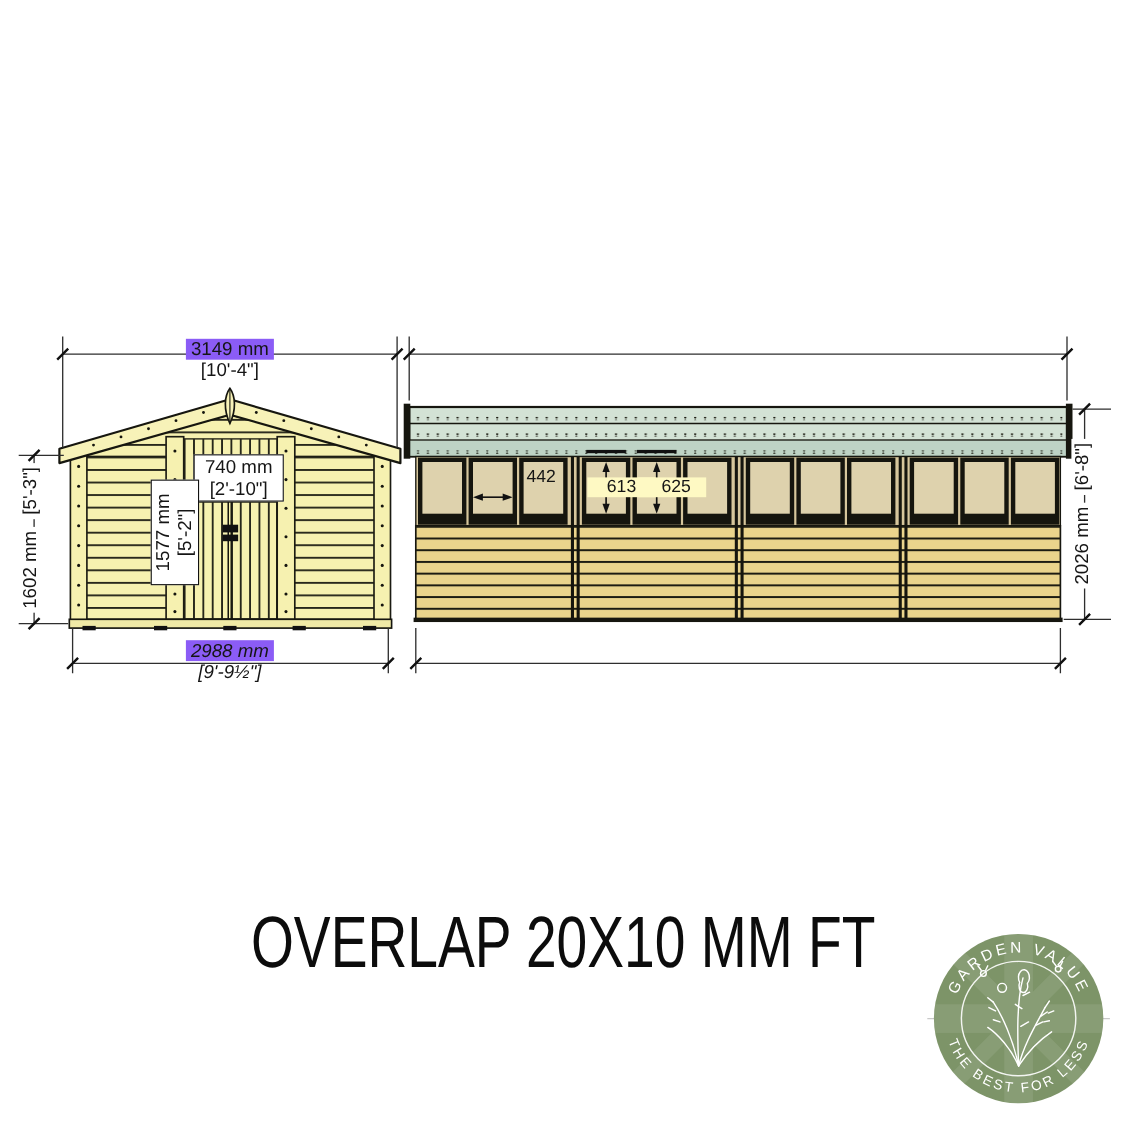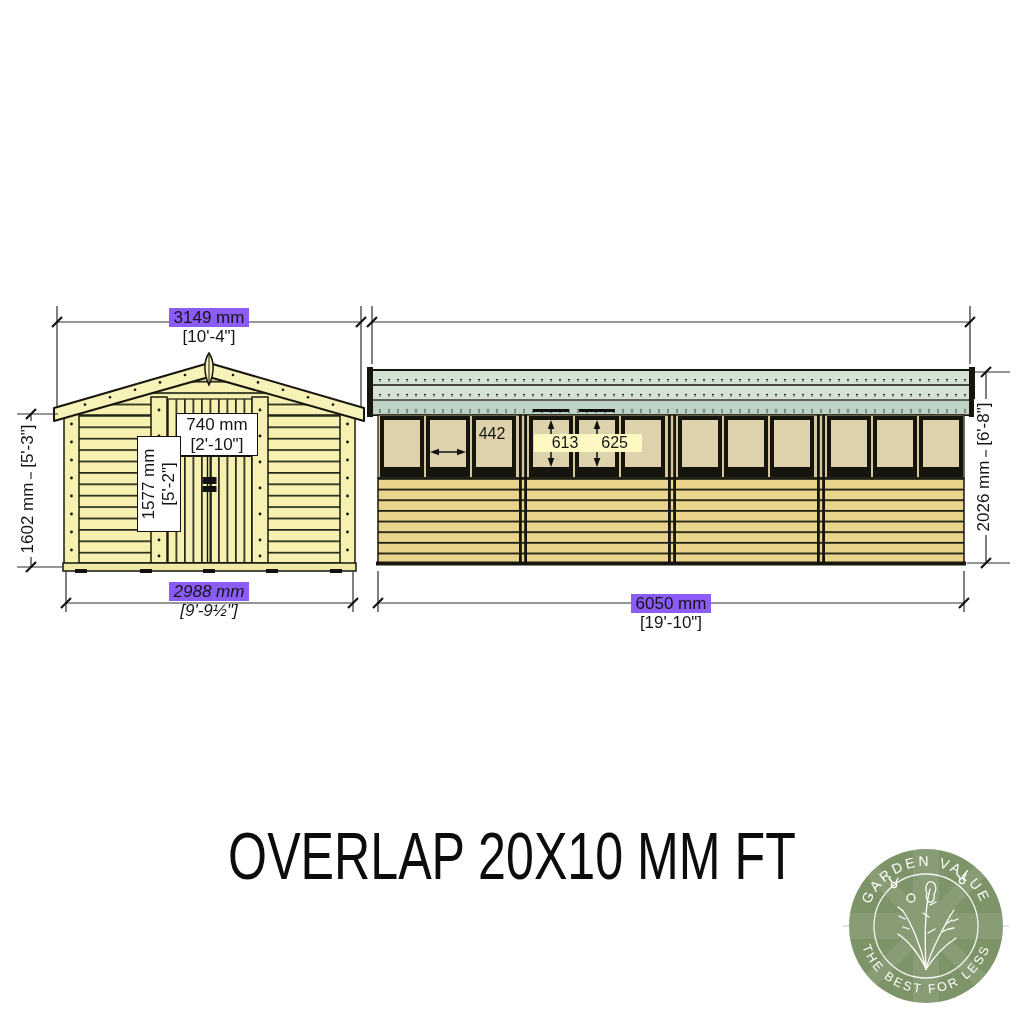--- a/index.html
+++ b/index.html
@@ -250,24 +250,20 @@
 <div class="dim rot" style="left:911px;top:445px;width:170px;height:44px;">
   <span class="mm"><span>2026 mm</span></span>
   <span class="ft"><span>[6'-8"]</span></span>
 </div>
 
 <div class="dim" style="left:119px;top:582px;width:180px;font-style:italic;">
   <div class="mm"><span>2988 mm</span></div>
   <span class="ft">[9'-9½"]</span>
 </div>
 
-<div class="dim" style="left:581px;top:594px;width:180px;">
-  <div class="mm"><span>6050 mm</span></div>
-  <span class="ft">[19'-10"]</span>
-</div>
 
 <div class="labelbox" style="left:176px;top:413px;width:72px;">
   <span>740 mm</span><br>
   <span>[2'-10"]</span>
 </div>
 
 <div class="labelbox rotbox" style="left:111px;top:462px;width:86px;height:40px;">
   <span>1577 mm</span><br>
   <span>[5'-2"]</span>
 </div>

